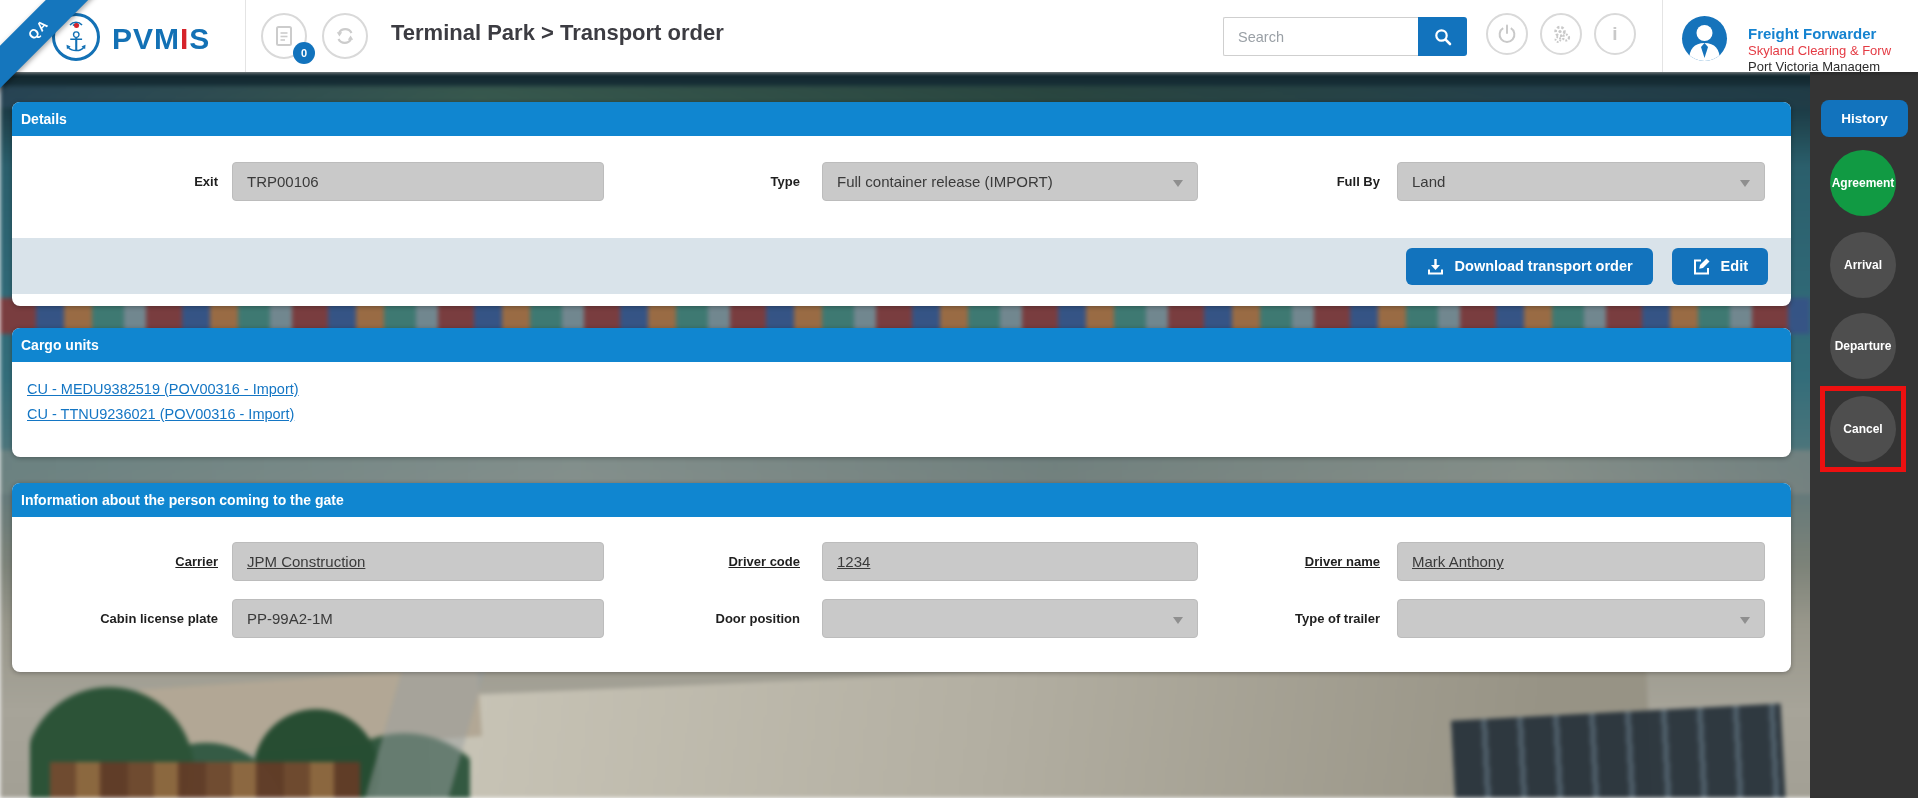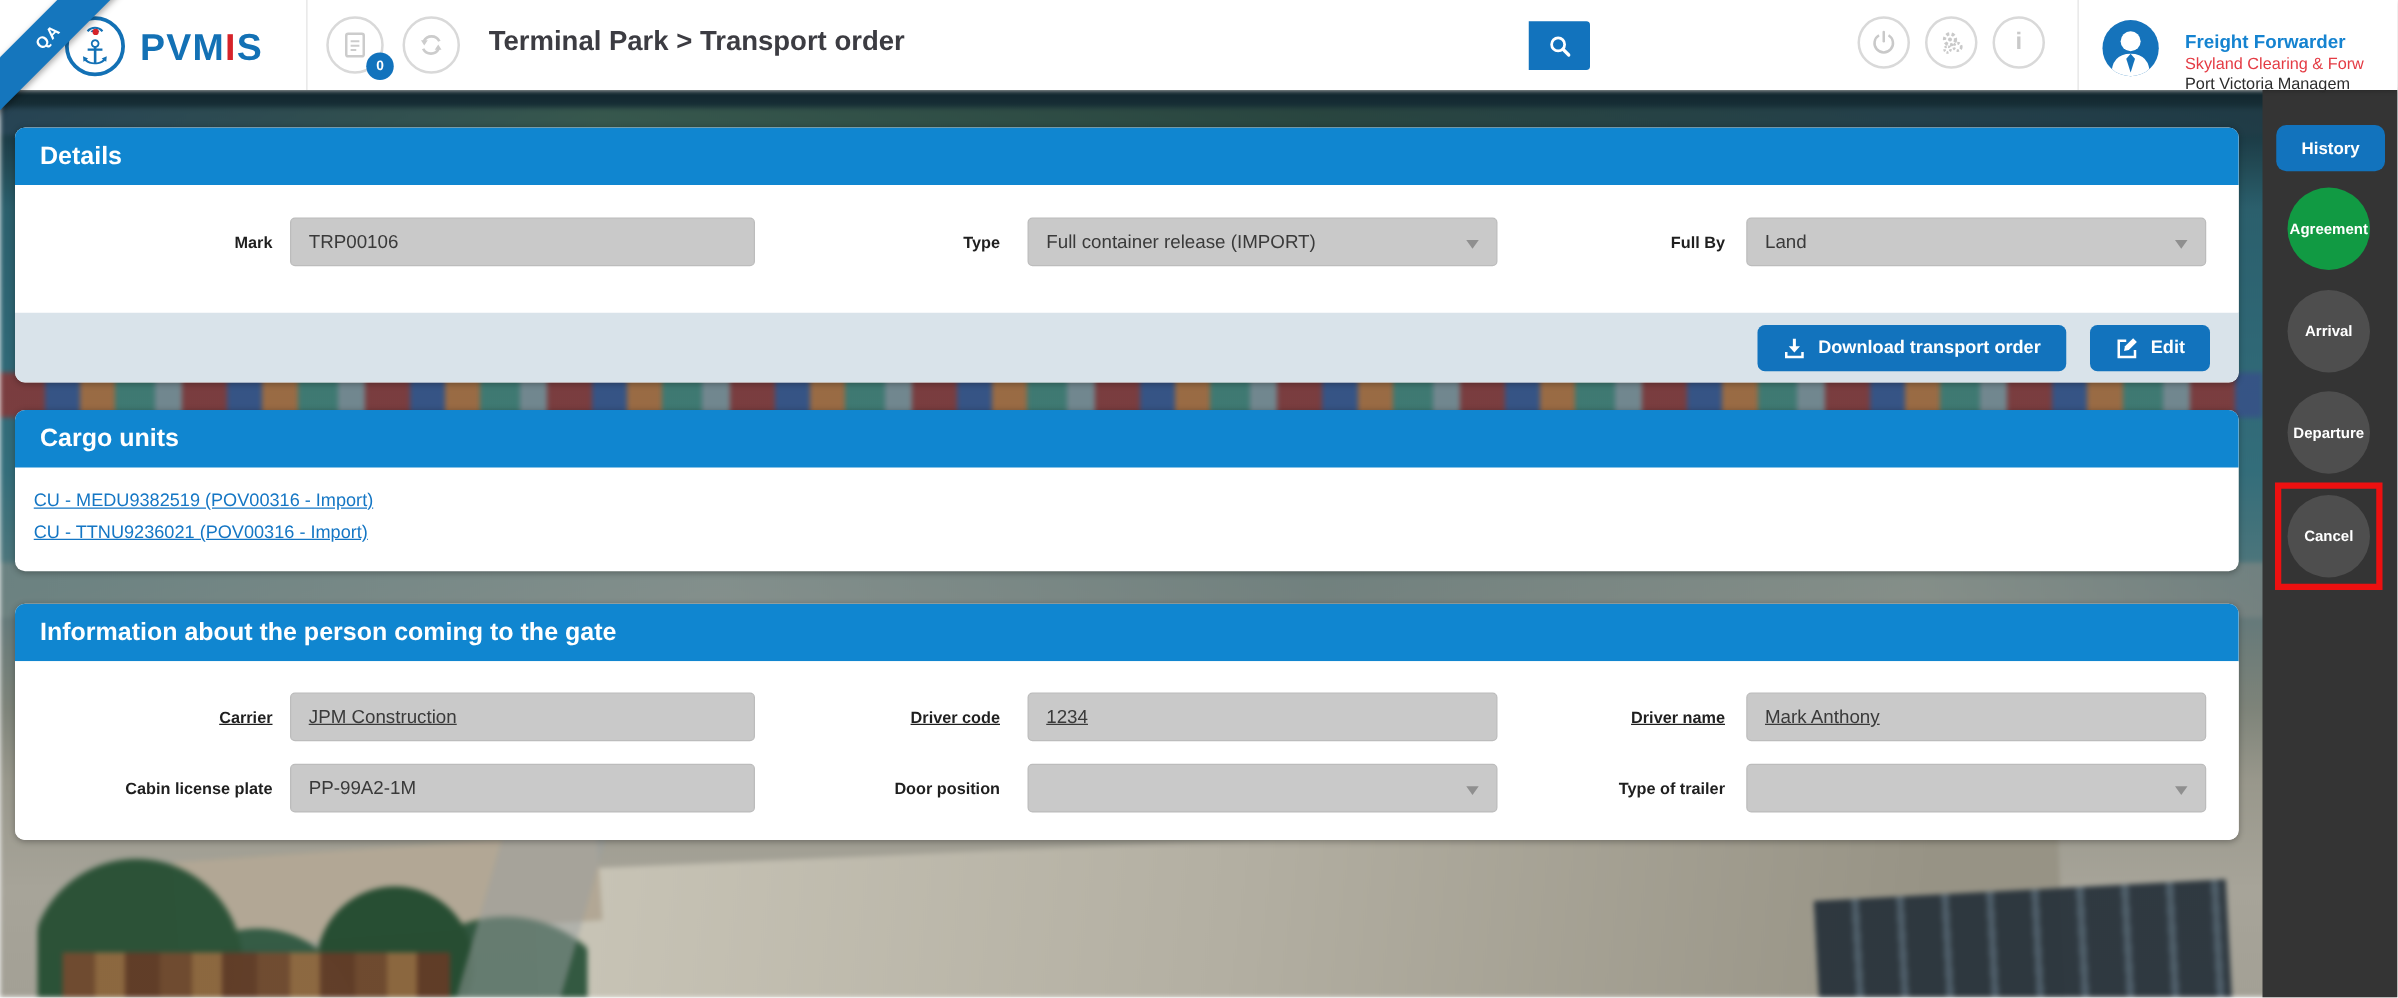--- a/index.html
+++ b/index.html
@@ -65,22 +65,22 @@
   .user-role { color:#1583d0; font-size:15px; font-weight:bold; line-height:19px; }
   .user-company { color:#e43b44; font-size:13px; line-height:16px; }
   .user-org { color:#2c2c2c; font-size:13px; line-height:16px; }
 
   
   .panel { position:absolute; left:12px; width:1779px; border-radius:8px; overflow:hidden; z-index:10;
     box-shadow:0 1px 5px rgba(0,0,0,.3); background:#fff; }
   #panel-details { top:102px; height:204px; }
   #panel-cargo { top:328px; height:129px; }
   #panel-gate { top:483px; height:189px; }
-  .sec-header { height:46px; background:#1086d0; color:#fff; font-size:20px; font-weight:bold;
-    display:flex; align-items:center; padding-left:20px; }
+  .sec-header { height:34px; background:#1086d0; color:#fff; font-size:14px; font-weight:bold;
+    display:flex; align-items:center; padding-left:9px; }
   .sec-body { position:relative; background:#fff; }
   #panel-details .sec-body { height:102px; }
   #panel-gate .sec-body { height:143px; }
   .field-label { position:absolute; font-size:13px; font-weight:bold; color:#1f1f1f; text-align:right;
     line-height:39px; height:39px; }
   .field-input { position:absolute; height:39px; background:#c9c9c9; border:1px solid #bcbcbc; border-radius:4px;
     font-size:15px; color:#3a3a3a; line-height:37px; padding:0 34px 0 14px; white-space:nowrap; overflow:hidden; }
   .field-input.text { padding-right:3px; }
   .dd-arrow { position:absolute; right:14px; top:17px; width:0; height:0;
     border-left:5.5px solid transparent; border-right:5.5px solid transparent; border-top:7px solid #8f8f8f; }
@@ -157,20 +157,21 @@
         <path d="M17.5 8 A 7 7 0 0 0 5 8" fill="none" stroke="#cccccc" stroke-width="2.2"></path>
         <polygon points="2.8,7.2 8.2,7.2 5.4,11.4" fill="#cccccc"></polygon>
         <path d="M4.5 14 A 7 7 0 0 0 17 14" fill="none" stroke="#cccccc" stroke-width="2.2"></path>
         <polygon points="19.2,14.8 13.8,14.8 16.6,10.6" fill="#cccccc"></polygon>
       </svg>
     </div>
 
     <h1 class="page-title">Terminal Park &gt; Transport order</h1>
 
     <div class="search-wrap">
+      <input class="search-input" type="text" placeholder="Search" style="">
       <button class="search-btn">
         <svg width="20" height="20" viewBox="0 0 20 20">
           <circle cx="8.5" cy="8.5" r="5.2" fill="none" stroke="#ffffff" stroke-width="2.2"></circle>
           <line x1="12.6" y1="12.6" x2="17" y2="17" stroke="#ffffff" stroke-width="2.6" stroke-linecap="round"></line>
         </svg>
       </button>
     </div>
 
     <div class="icon-circle" style="left:1486px; top:13px; width:42px; height:42px;">
       <svg width="20" height="20" viewBox="0 0 20 20">
@@ -204,21 +205,21 @@
       <div class="user-company">Skyland Clearing &amp; Forw</div>
       <div class="user-org">Port Victoria Managem</div>
     </div>
 
     <div class="ribbon">QA</div>
   </header>
 
   <section class="panel" id="panel-details">
     <div class="sec-header">Details</div>
     <div class="sec-body">
-      <div class="field-label c1l row-a">Mark</div>
+      <div class="field-label c1l row-a">Exit</div>
       <div class="field-input text c1i row-a">TRP00106</div>
       <div class="field-label c2l row-a">Type</div>
       <div class="field-input c2i row-a"><span>Full container release (IMPORT)</span><span class="dd-arrow"></span></div>
       <div class="field-label c3l row-a">Full By</div>
       <div class="field-input c3i row-a"><span>Land</span><span class="dd-arrow"></span></div>
     </div>
     <div class="action-bar">
       <button class="btn-blue">
         <svg width="19" height="19" viewBox="0 0 19 19">
           <line x1="9.5" y1="2" x2="9.5" y2="9.5" stroke="#ffffff" stroke-width="2.4"></line>

